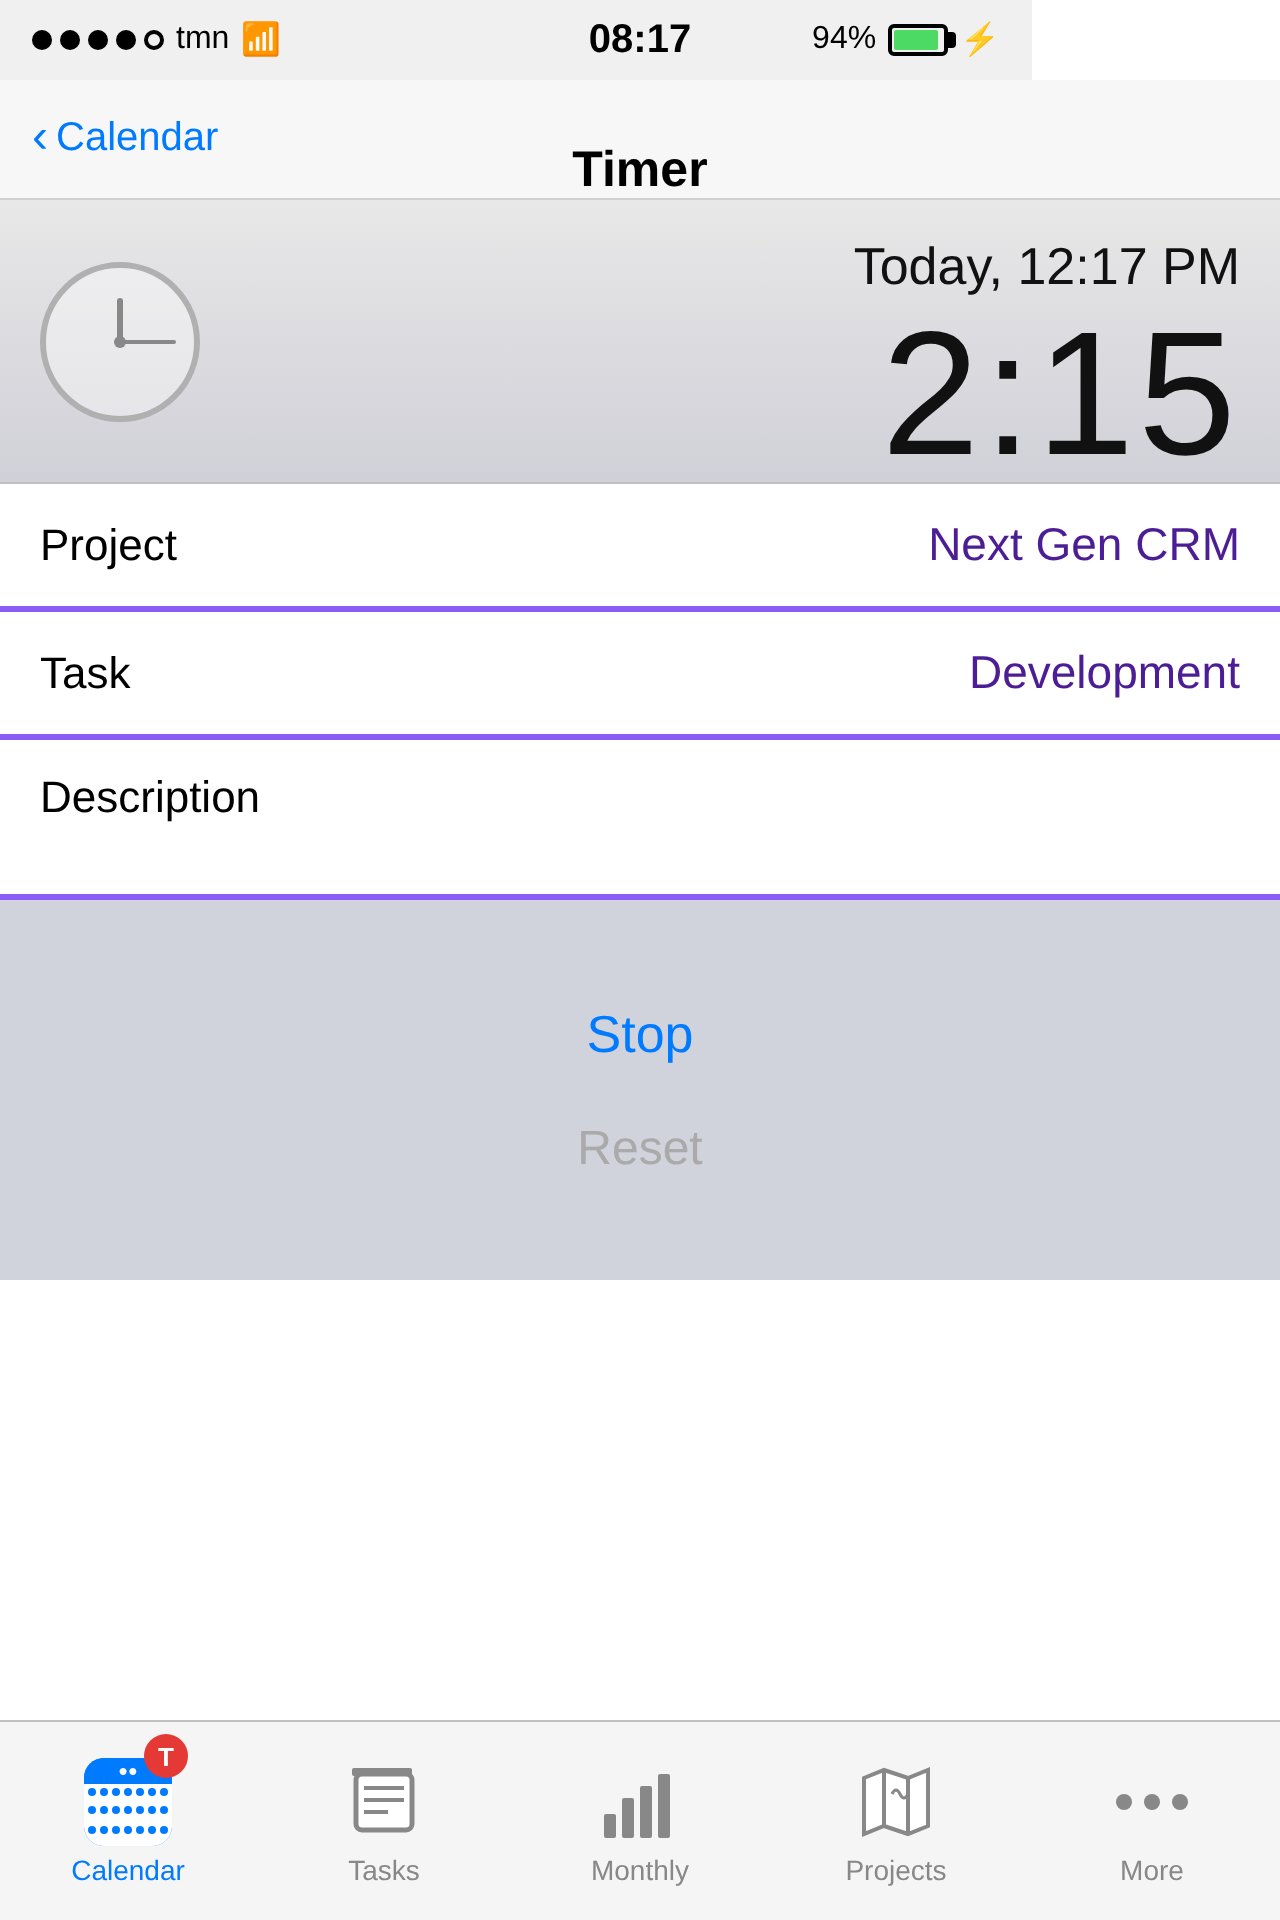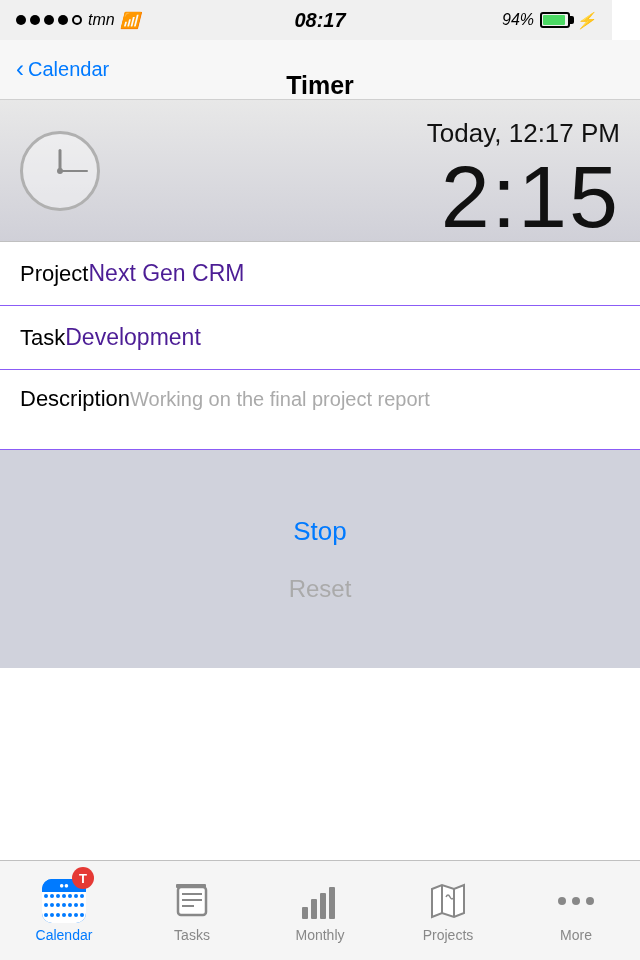--- a/index.html
+++ b/index.html
@@ -8,30 +8,29 @@
       width: 640px;
       height: 960px;
       font-family: -apple-system, 'Helvetica Neue', Helvetica, Arial, sans-serif;
       background: #fff;
       overflow: hidden;
       position: relative;
     }
 
     
     .status-bar {
-      width: 612px;
+      width: 516px;
       height: 40px;
       background: #f0f0f0;
       display: flex;
       align-items: center;
       justify-content: space-between;
       padding: 15px 16px;
       font-size: 18px;
       font-weight: 500;
-      font-style: italic;
     }
     .status-left {
       display: flex;
       align-items: center;
       gap: 6px;
     }
     .signal-dots {
       display: flex; gap: 4px; align-items: center;
     }
     .dot {
@@ -169,23 +168,24 @@
       margin-top: 4px;
     }
 
     
     .form-section {
       background: #fff;
     }
     .form-row {
       display: flex;
       align-items: center;
+      justify-content: space-between;
       padding: 0 20px;
       height: 64px;
-      border-bottom: 1px solid #8b5cf6;
+      border-bottom: 3px solid #8b5cf6;
     }
     .form-label {
       font-size: 22px;
       font-weight: 400;
       color: #000;
     }
     .form-value {
       font-size: 23px;
       font-weight: 300;
       color: #4c1d95;
@@ -209,21 +209,21 @@
     
     .action-area {
       background: #d0d2dc;
       flex: 1;
       display: flex;
       flex-direction: column;
       align-items: center;
       justify-content: center;
       padding: 24px 0;
       gap: 28px;
-      height: 218px;
+      height: 190px;
     }
     .action-stop-btn {
       font-size: 26px;
       color: #007aff;
       font-weight: 400;
       background: none;
       border: none;
       cursor: pointer;
     }
     .action-reset-btn {
@@ -373,21 +373,20 @@
   <div class="form-row">
     <span class="form-label">Project</span>
     <span class="form-value">Next Gen CRM</span>
   </div>
   <div class="form-row">
     <span class="form-label">Task</span>
     <span class="form-value">Development</span>
   </div>
   <div class="form-row form-row-tall">
     <span class="form-label">Description</span>
-    <span class="form-value-multi">Working on the final project report</span>
   </div>
 </div>
 
 <div class="action-area">
   <button class="action-stop-btn">Stop</button>
   <button class="action-reset-btn">Reset</button>
 </div>
 
 <div class="tab-bar">
 

